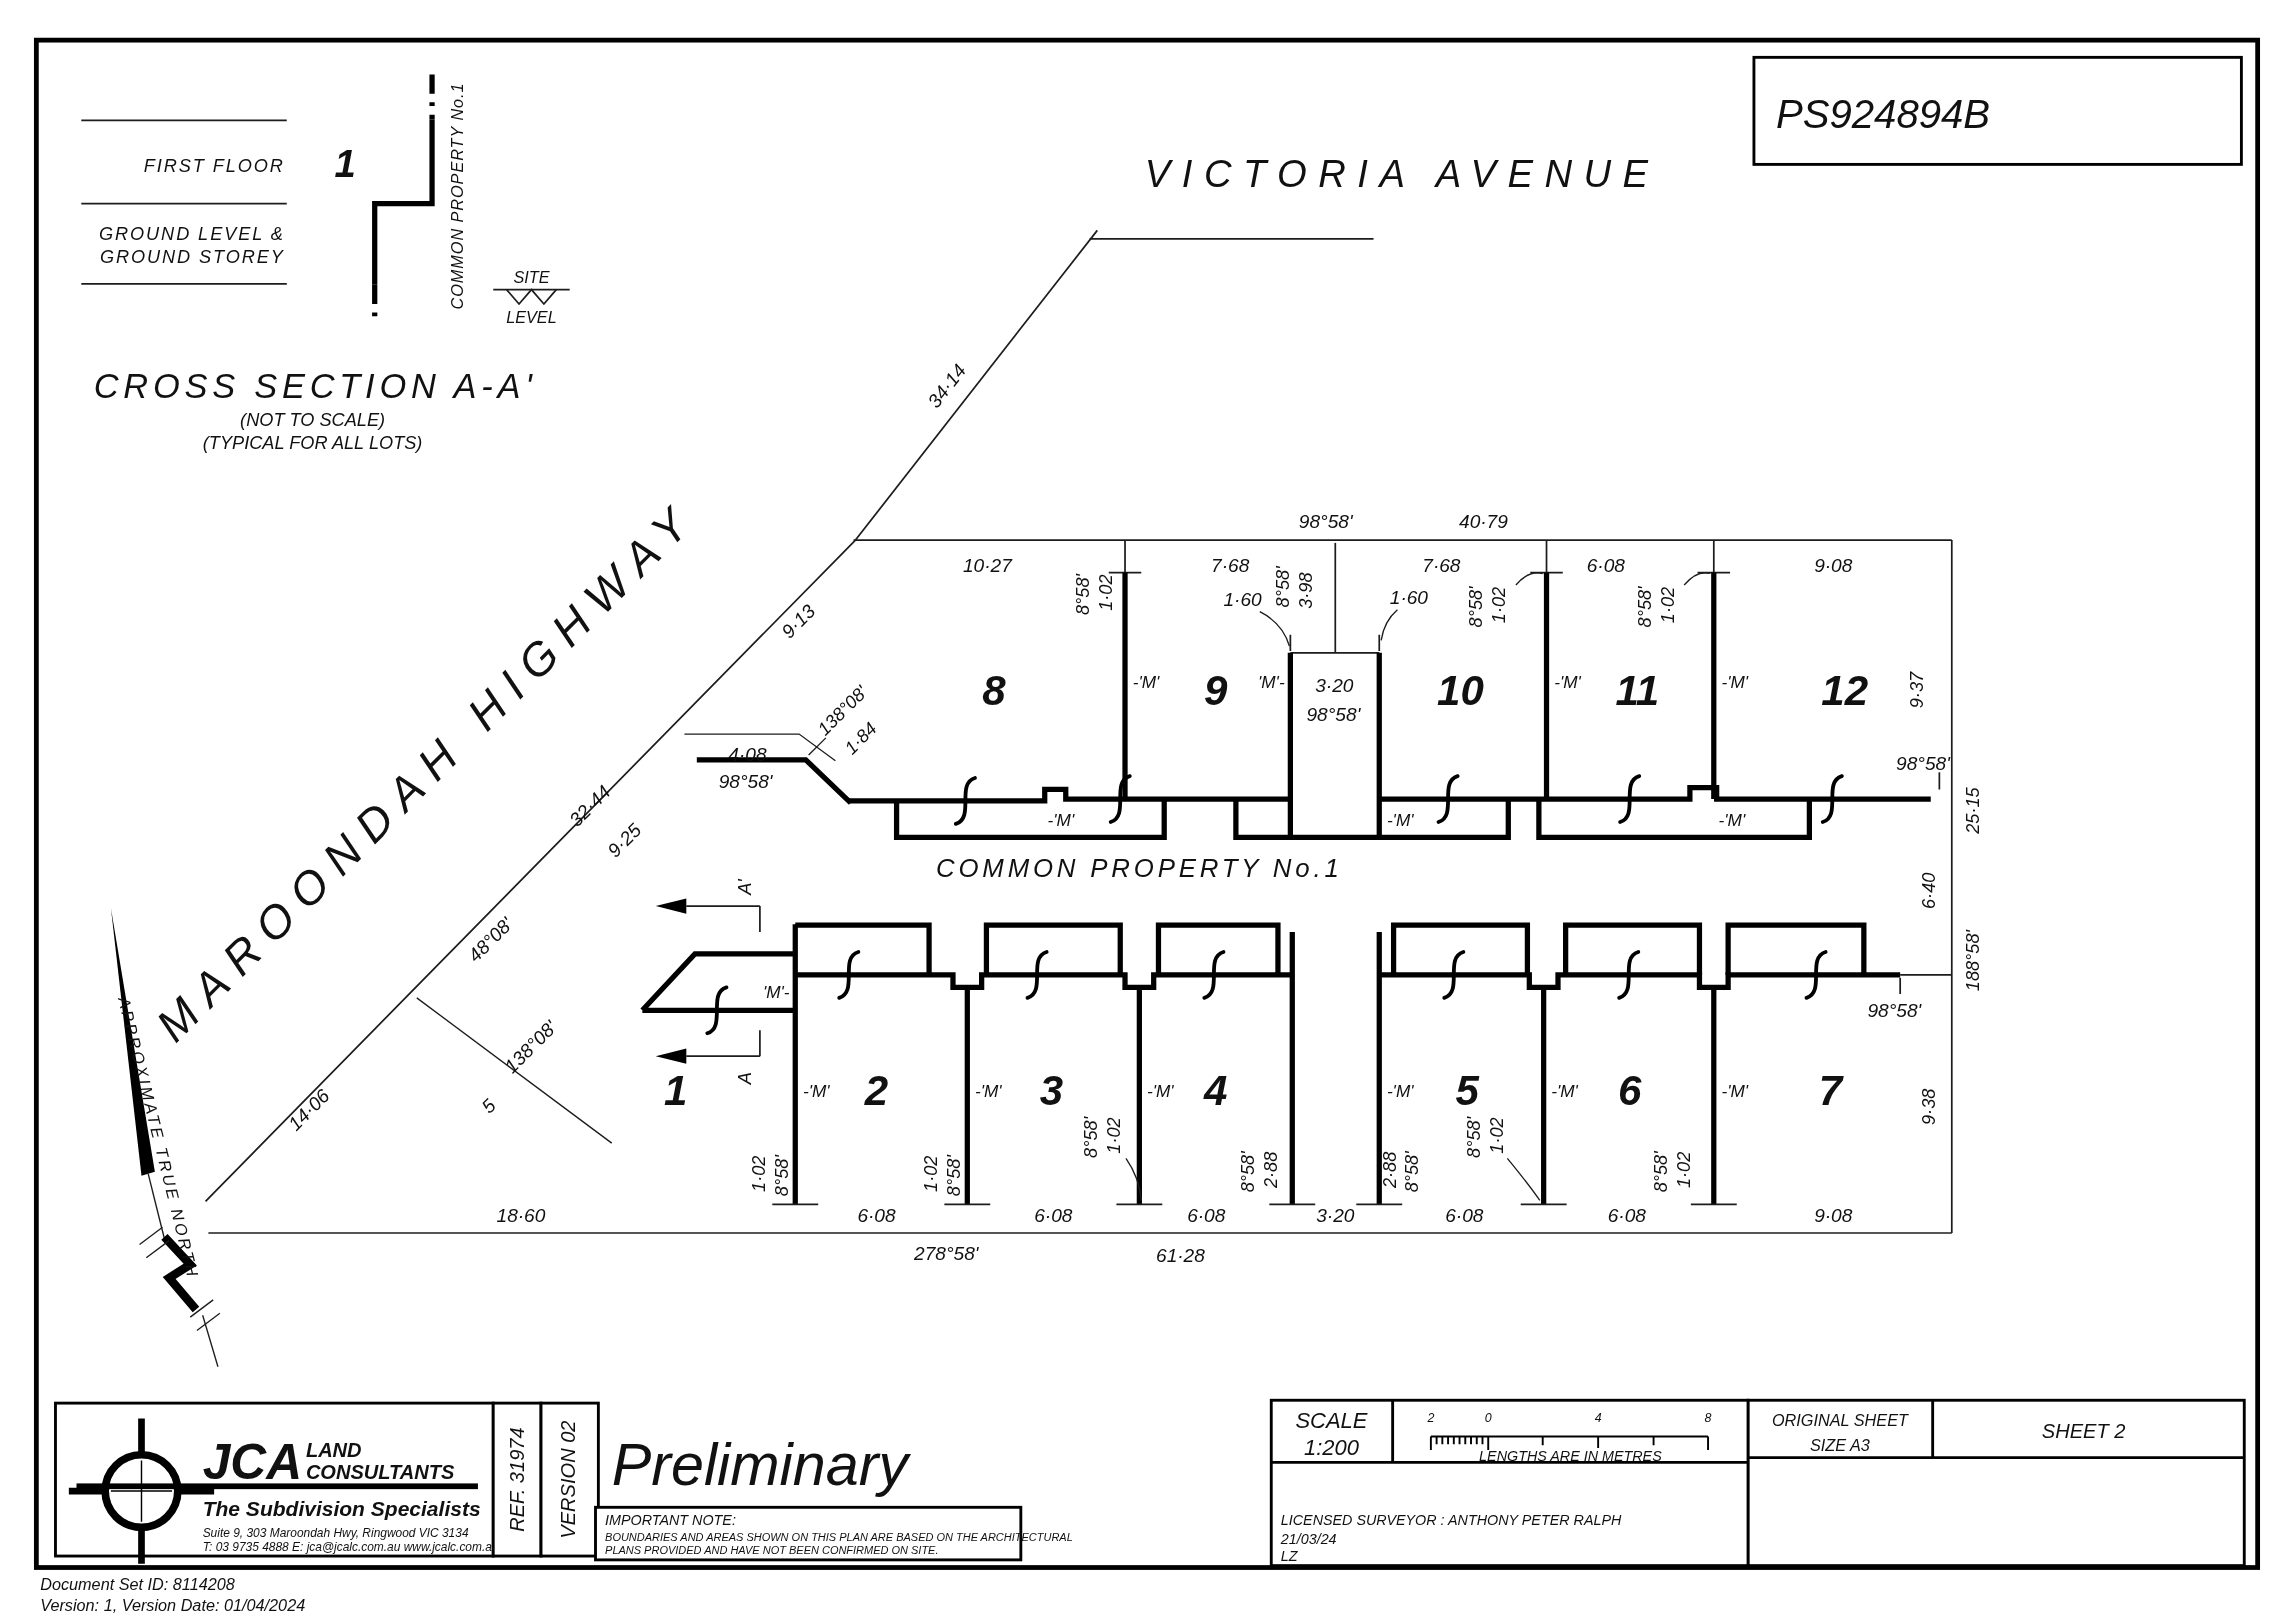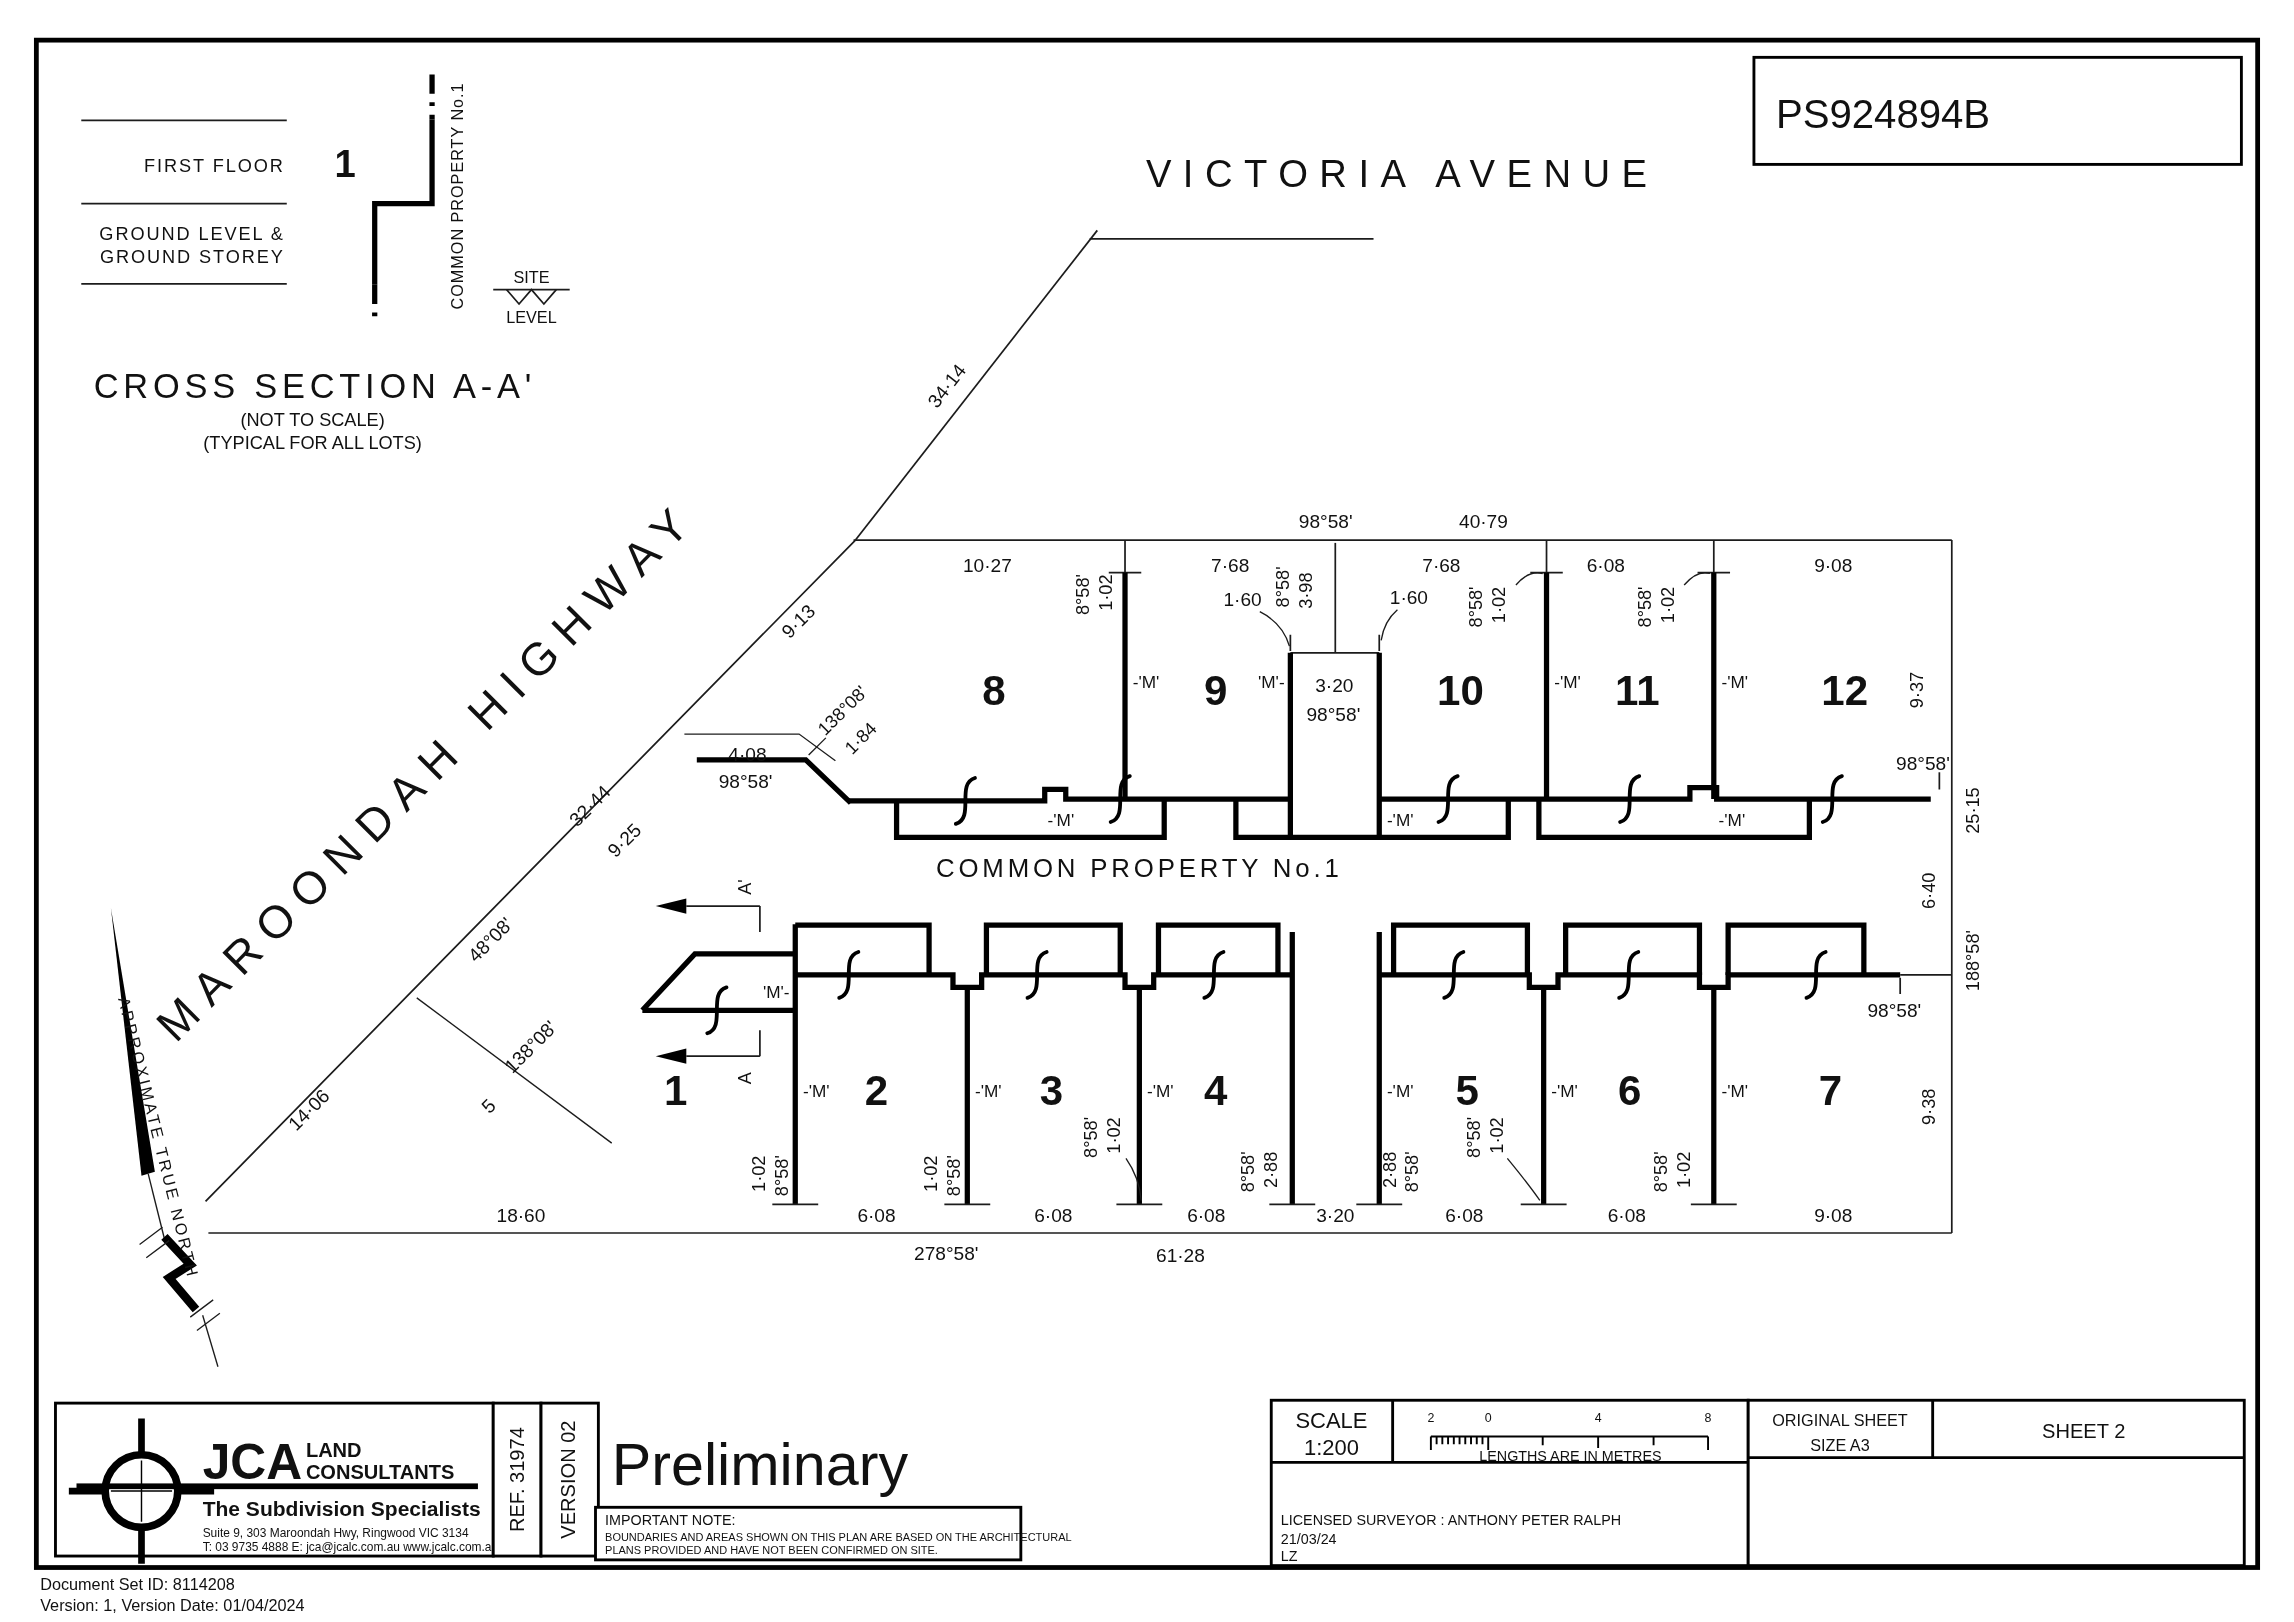--- a/index.html
+++ b/index.html
@@ -1,17 +1,17 @@
 <!DOCTYPE html>
 <html><head>
 <meta charset="utf-8">
 <style>
   html,body{margin:0;padding:0;background:#ffffff;}
   body{font-family:"Liberation Sans", sans-serif;}
-  .page{position:relative;width:1998px;height:1622px;background:#fff;}
+  .page{position:relative;width:1998px;height:1622px;background:#fff;font-style:italic;}
   svg text{fill:#111;stroke:none;}
   .thin{stroke:#1c1c1c;stroke-width:1.8;fill:none;}
   .hair{stroke:#1c1c1c;stroke-width:1.4;fill:none;}
   .thick{stroke:#000;stroke-width:5.5;fill:none;}
   .med{stroke:#000;stroke-width:3;fill:none;}
   .dim{font-size:20px;}
   .dimr{font-size:19px;}
   .lotnum{font-size:44px;font-weight:bold;}
   .mlab{font-size:18px;}
   .cs{font-size:19px;letter-spacing:2px;}

